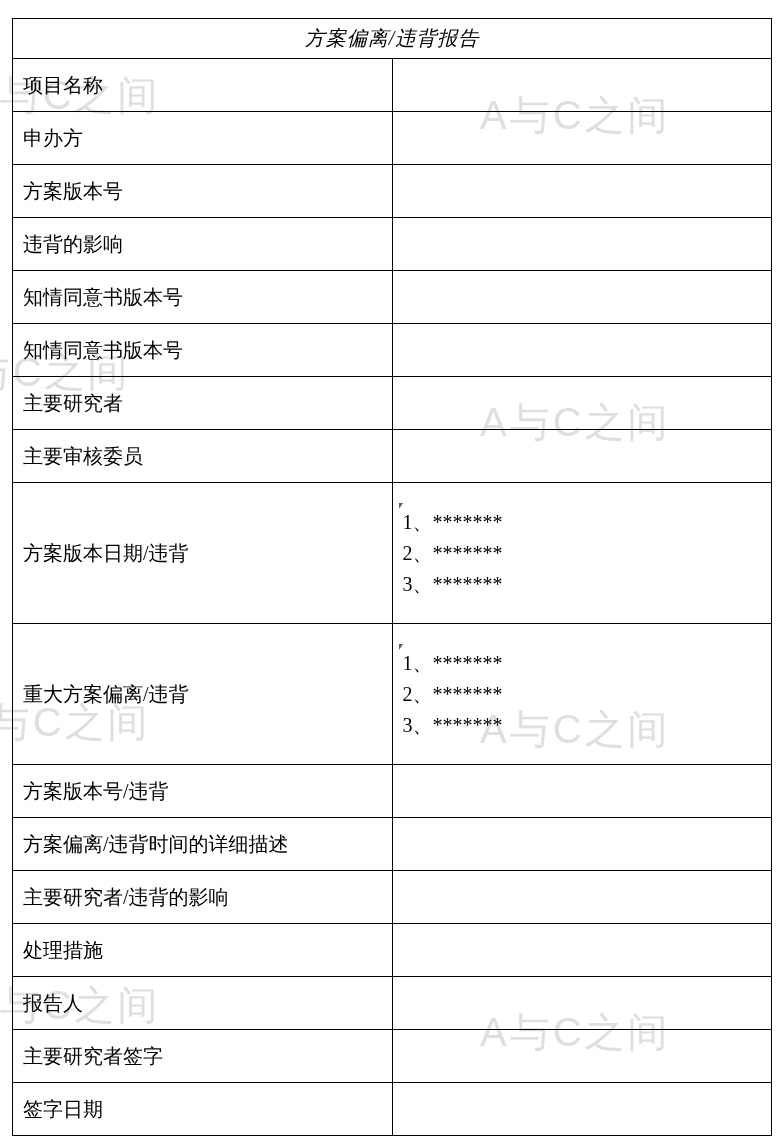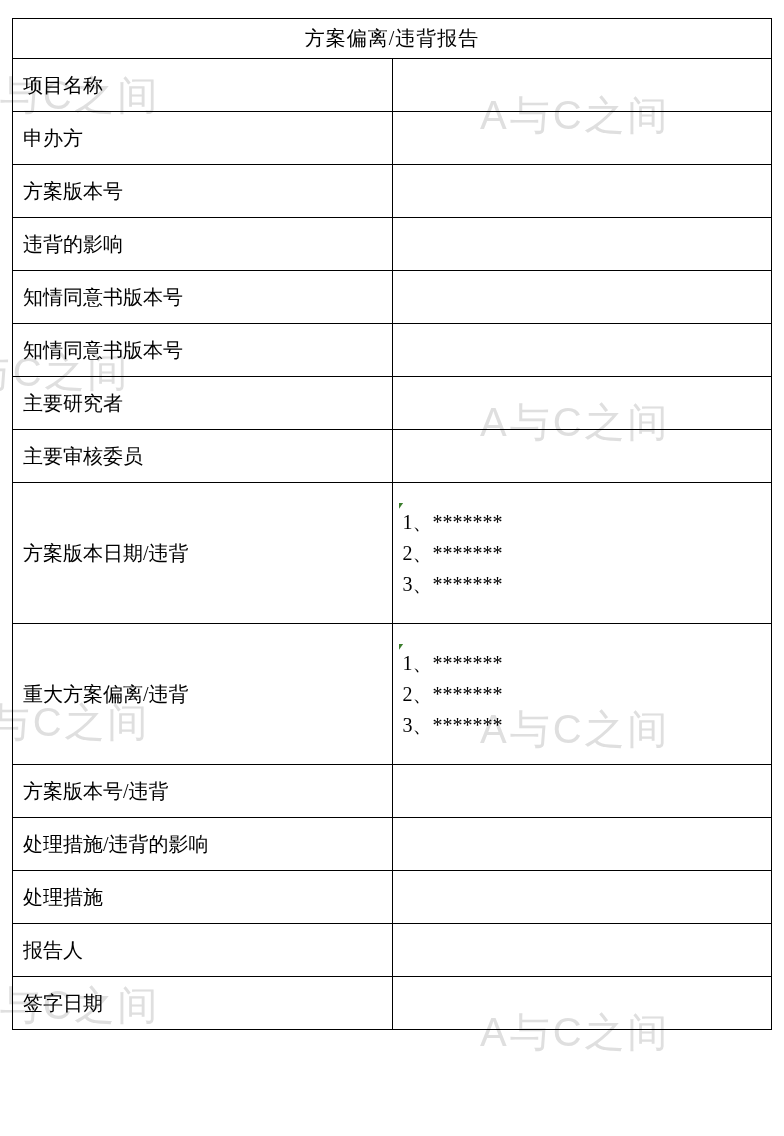--- a/index.html
+++ b/index.html
@@ -56,20 +56,21 @@
     font-size: 20px;
     line-height: 1.35;
     vertical-align: middle;
     background: transparent;
   }
   td.title-cell {
     text-align: center;
     font-size: 23px;
     padding: 10px 6px 11px 6px;
     letter-spacing: 1px;
+    font-style: italic;
   }
   td.label-cell {
     width: 458px;
     height: 40px;
     font-family: Liberation Serif, serif;
   }
   td.value-cell {
     width: 292px;
   }
   td.tall-label {
@@ -175,29 +176,37 @@
             <div class="list-line">3、*******</div>
           </div>
         </td>
       </tr>
 
       <tr>
         <td class="label-cell">方案版本号/违背</td>
         <td class="value-cell"></td>
       </tr>
       <tr>
-        <td class="label-cell">处理措施/违背的影响</td>
+        <td class="label-cell">方案偏离/违背时间的详细描述</td>
+        <td class="value-cell"></td>
+      </tr>
+      <tr>
+        <td class="label-cell">主要研究者/违背的影响</td>
         <td class="value-cell"></td>
       </tr>
       <tr>
         <td class="label-cell">处理措施</td>
         <td class="value-cell"></td>
       </tr>
       <tr>
         <td class="label-cell">报告人</td>
+        <td class="value-cell"></td>
+      </tr>
+      <tr>
+        <td class="label-cell">主要研究者签字</td>
         <td class="value-cell"></td>
       </tr>
       <tr>
         <td class="label-cell">签字日期</td>
         <td class="value-cell"></td>
       </tr>
     </tbody>
   </table>
 </div>
 

